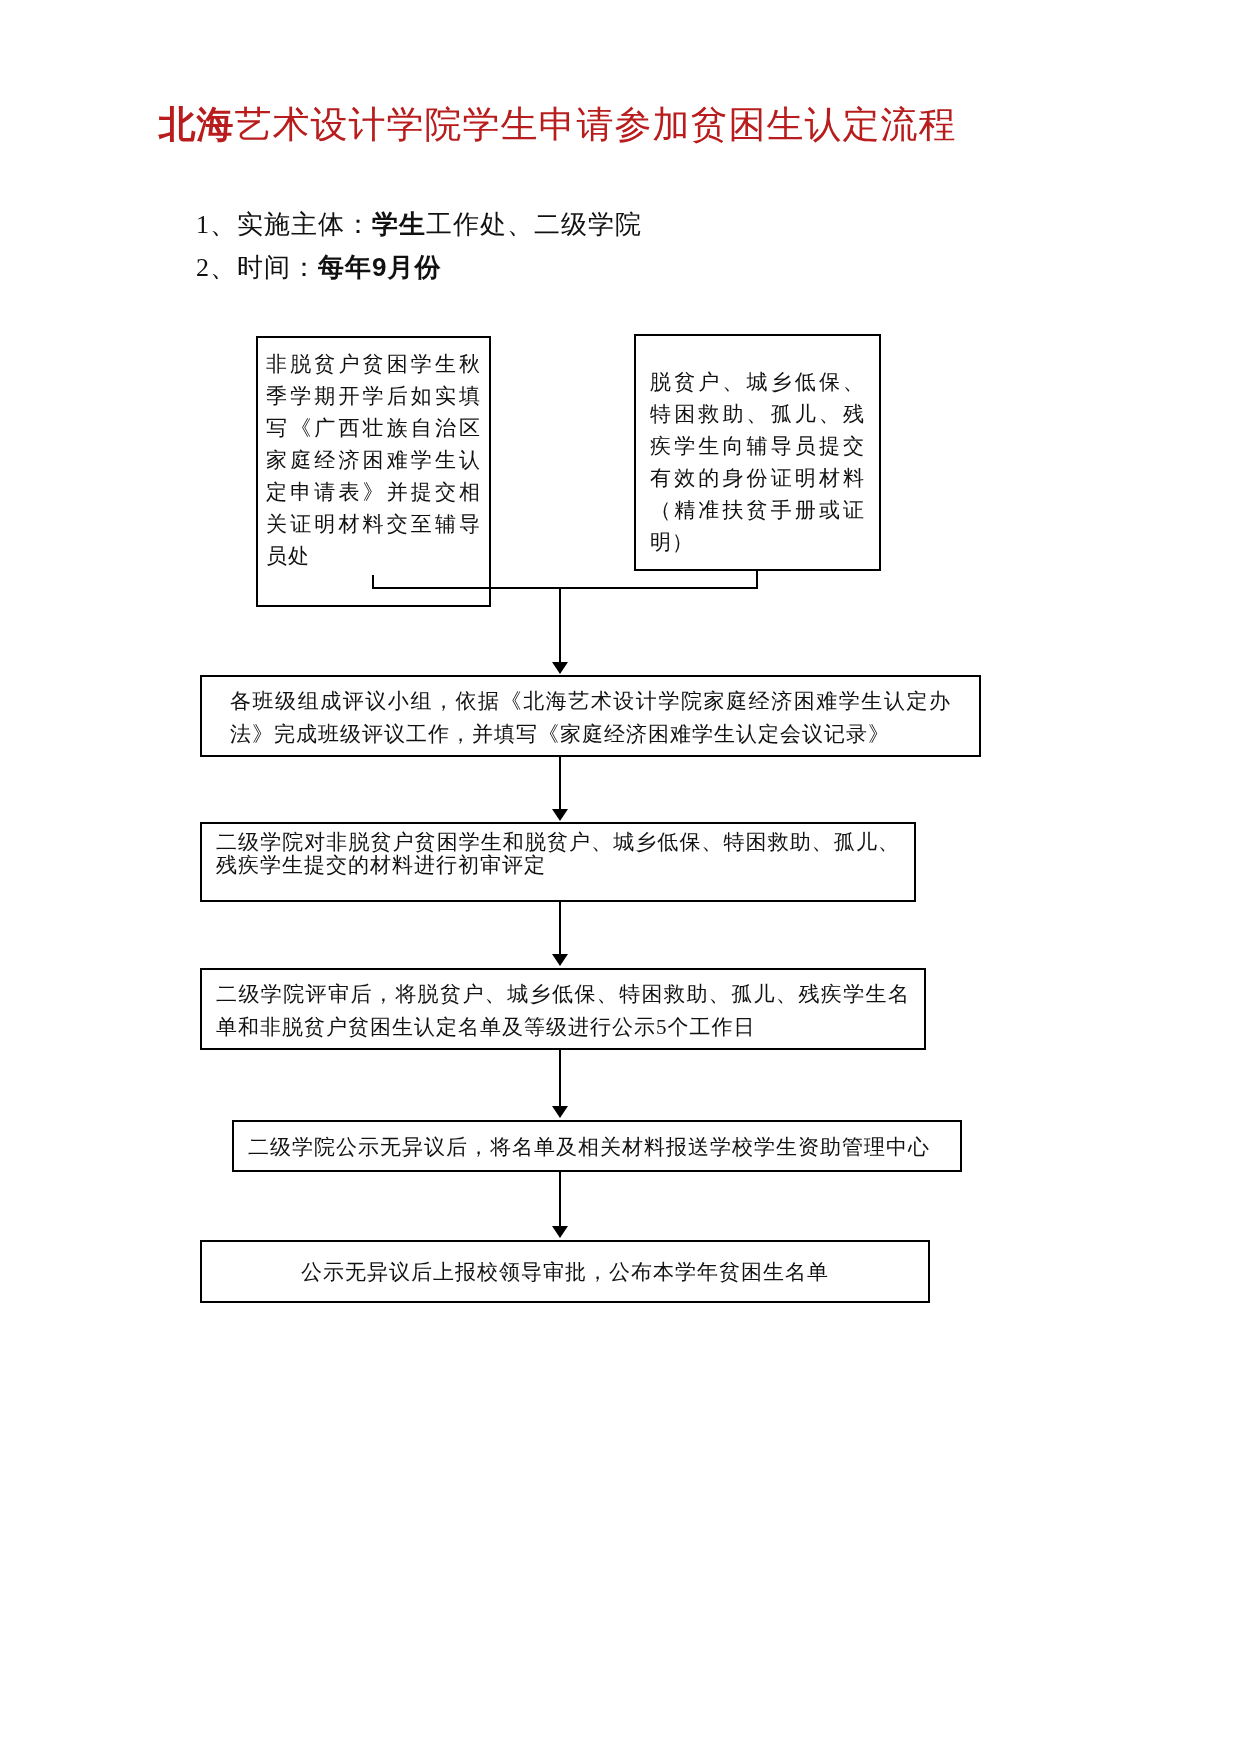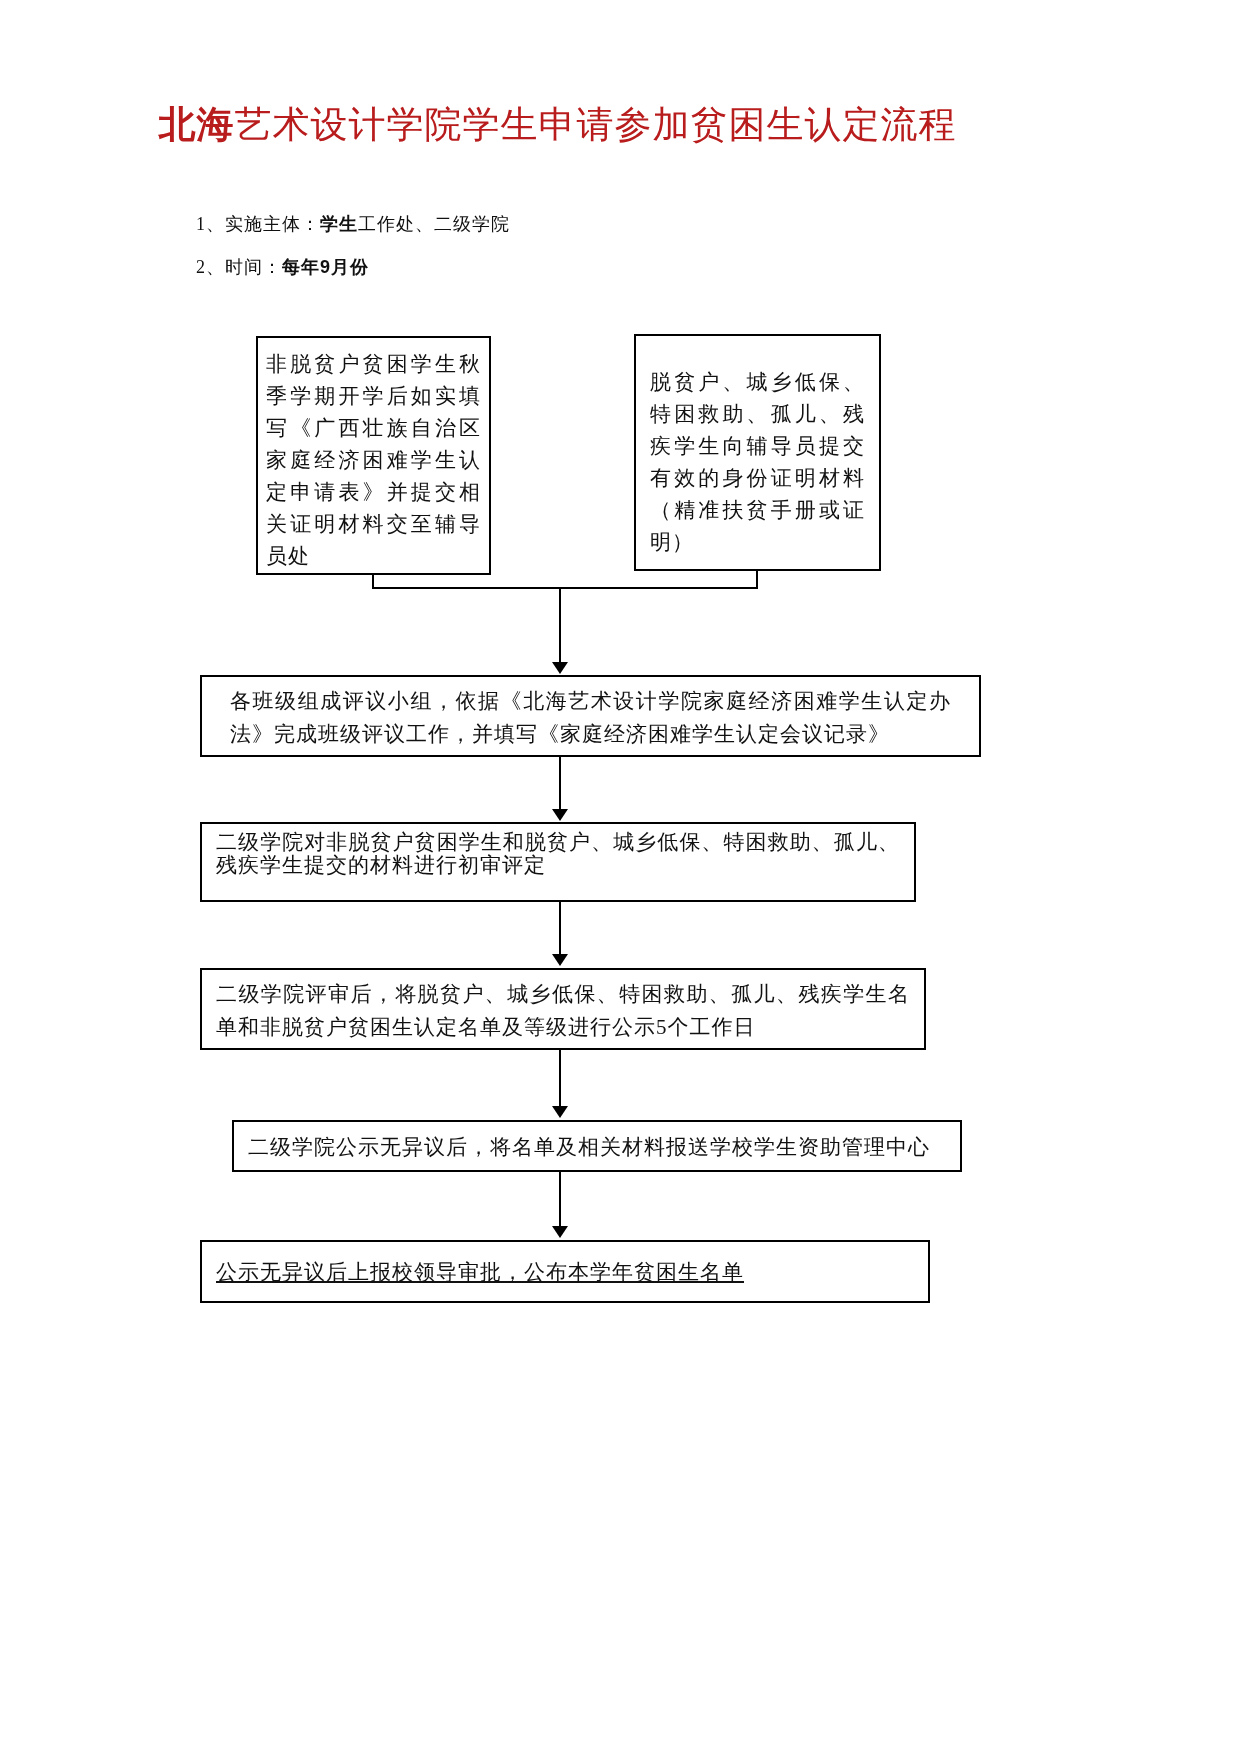--- a/index.html
+++ b/index.html
@@ -25,46 +25,46 @@
     font-family: "Liberation Sans", "DejaVu Sans", sans-serif;
     font-weight: 400;
     color: #b91c1c;
     white-space: nowrap;
   }
   .title .t-bold { font-weight: 700; }
   .meta {
     position: absolute;
     left: 196px;
     top: 203px;
-    font-size: 18px;
+    font-size: 26px;
     color: #111111;
   }
   .meta-item { height: 43px; line-height: 43px; letter-spacing: 1px; }
   .meta-item b {
     font-family: "Liberation Sans", "DejaVu Sans", sans-serif;
     font-weight: 700;
   }
   .box {
     position: absolute;
     border: 2px solid #000000;
     background: #ffffff;
     font-size: 21px;
     line-height: 32px;
     letter-spacing: 1px;
     text-align: justify;
     text-justify: inter-ideograph;
     color: #111111;
   }
-  .box-a { left: 256px; top: 336px; width: 235px; height: 239px; padding: 10px 8px 4px; }
+  .box-a { left: 256px; top: 336px; width: 235px; height: 271px; padding: 10px 8px 4px; }
   .box-b { left: 634px; top: 334px; width: 247px; height: 237px; padding: 30px 14px 4px; }
   .box-c { left: 200px; top: 675px;  width: 781px; height: 82px; padding: 8px 28px; line-height: 33px; }
   .box-d { left: 200px; top: 822px;  width: 716px; height: 80px; padding: 7px 14px; line-height: 23px; }
   .box-e { left: 200px; top: 968px;  width: 726px; height: 82px; padding: 8px 14px; line-height: 33px; }
   .box-f { left: 200px; top: 1120px; width: 730px; height: 52px; padding: 9px 14px; line-height: 33px; margin-left: 32px; }
-  .box-g { left: 200px; top: 1240px; width: 730px; height: 63px; padding: 14px; text-align: left; line-height: 33px; text-decoration: underline; }
+  .box-g { left: 200px; top: 1240px; width: 730px; height: 63px; padding: 14px; text-align: center; line-height: 33px; }
   .vline { position: absolute; width: 2px; background: #000000; }
   .hline { position: absolute; height: 2px; background: #000000; }
   .arrowhead {
     position: absolute;
     width: 0; height: 0;
     border-left: 8px solid transparent;
     border-right: 8px solid transparent;
     border-top: 12px solid #000000;
   }
 </style>

